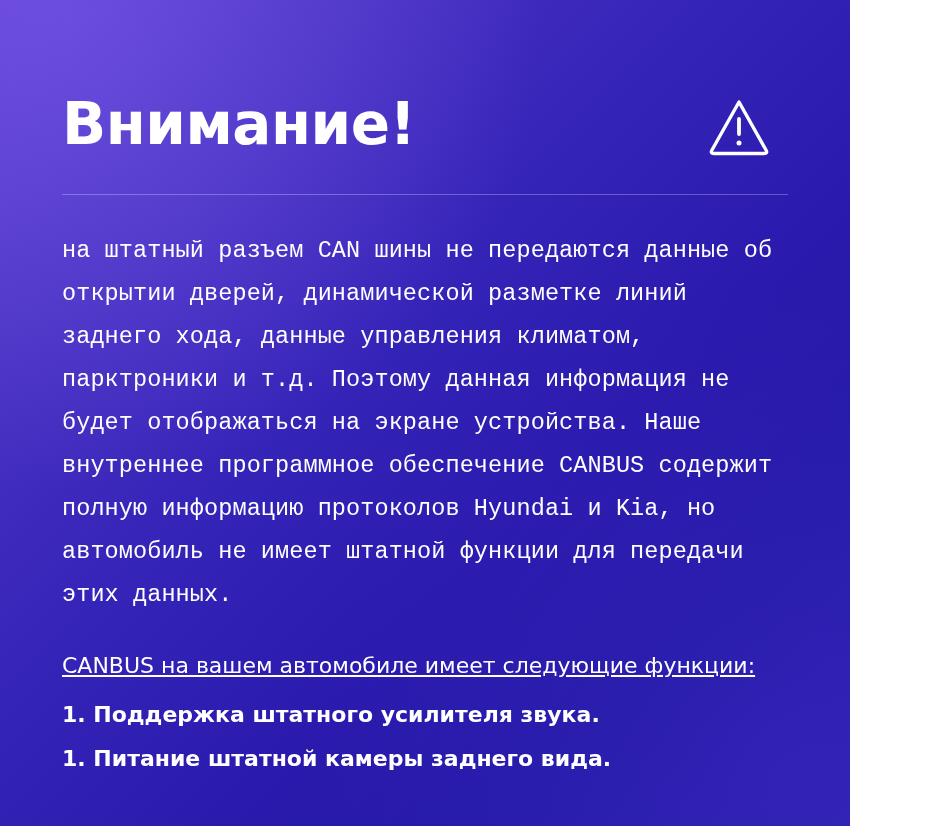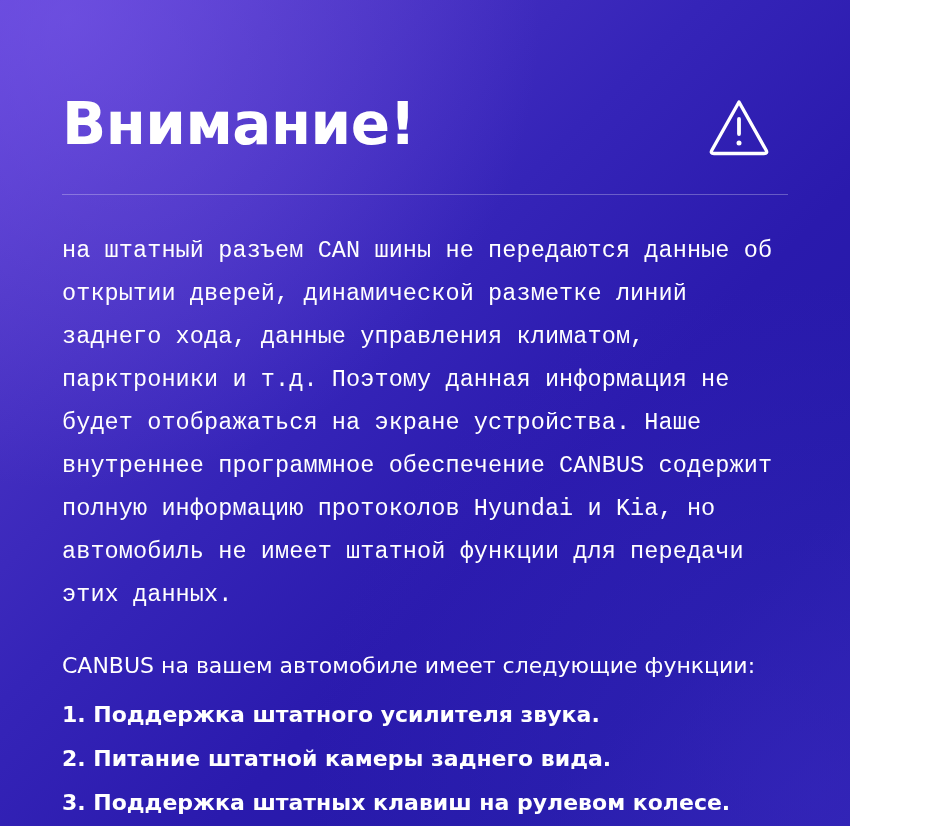--- a/index.html
+++ b/index.html
@@ -64,20 +64,21 @@
     margin: 34px 0 0 0;
     letter-spacing: 0.1px;
     font-family: Liberation Mono, monospace;
   }
   .section-intro {
     position: relative;
     font-size: 22px;
     line-height: 34px;
     font-weight: 500;
     margin: 33px 0 0 0;
+    text-decoration: underline;
   }
   .feature-list {
     position: relative;
     list-style: none;
     margin: 10px 0 0 0;
     padding: 0;
   }
   .feature-list li {
     font-size: 22px;
     line-height: 44px;
@@ -101,17 +102,16 @@
   </div>
 
   <div class="divider"></div>
 
   <p class="body-text">на штатный разъем CAN шины не передаются данные об открытии дверей, динамической разметке линий заднего хода, данные управления климатом, парктроники и т.д. Поэтому данная информация не будет отображаться на экране устройства. Наше внутреннее программное обеспечение CANBUS содержит полную информацию протоколов Hyundai и Kia, но автомобиль не имеет штатной функции для передачи этих данных.</p>
 
   <p class="section-intro">CANBUS на вашем автомобиле имеет следующие функции:</p>
 
   <ul class="feature-list">
     <li>1. Поддержка штатного усилителя звука.</li>
-    <li>2. Питание штатной камеры заднего вида.</li>
-    <li>3. Поддержка штатных клавиш на рулевом колесе.</li>
+    <li>1. Питание штатной камеры заднего вида.</li>
   </ul>
 
 </div>
 
 </body></html>

